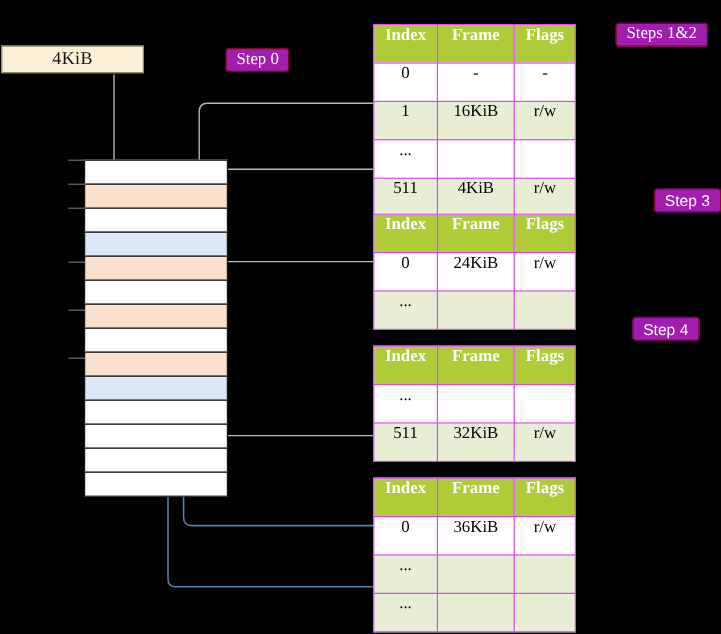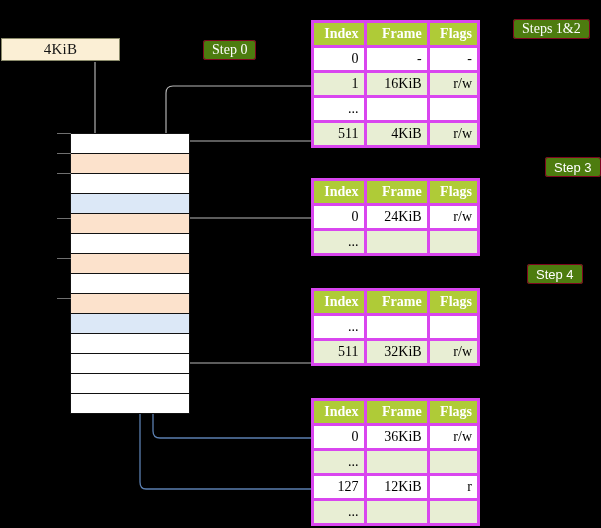--- a/index.html
+++ b/index.html
@@ -34,21 +34,21 @@
     border:1px solid #111;
     background:#ffffff;
   }
   .memrow.peach{background:#FCE2CC;}
   .memrow.blue{background:#DCE8F7;}
   .memtick{position:absolute;height:1px;background:#6f6f6f;}
 
   
   .badge{
     position:absolute;
-    background:#4d7c0f;
+    background:#a21caf;
     color:#fff;
     border-radius:3px;
     box-sizing:border-box;
     display:flex;align-items:center;justify-content:center;
     font-size:14px;
     padding:0 9px;
     height:20px;
     white-space:nowrap;
     box-shadow:0 0 0 1px #7d0520 inset;
   }
@@ -58,25 +58,25 @@
   .ptable{
     position:absolute;
     border-collapse:collapse;
     background:#fff;
     font-size:14px;
     box-sizing:border-box;
     border:1px solid #98b02c;
   }
   .ptable td,.ptable th{
     box-sizing:border-box;
-    border:3px solid #d946ef;
-    padding:1px 5px 2px 5px;
+    border:1px solid #d946ef;
+    padding:1px 5px 14px 5px;
     height:25px;
     vertical-align:middle;
-    text-align:right;
+    text-align:center;
     font-weight:normal;
     overflow:hidden;
     white-space:nowrap;
   }
   .ptable th{
     background:#AFCB37;
     color:#ffffff;
     font-weight:bold;
     height:25px;
     font-size:14px;
@@ -120,21 +120,21 @@
       <path d="M311,438 L160,438 Q153,438 153,431 L153,333" marker-end="url(#ah-blue)"></path>
 
       <path d="M311,489 L146,489 Q140,489 140,482 L140,214" marker-end="url(#ah-blue)"></path>
     </g>
   </svg>
 
   <div class="srcbox" style="left:1px;top:38px;width:119px;height:23px;">
     <span>4KiB</span>
   </div>
 
-  <div class="badge" style="left:203px;top:40px;">
+  <div class="badge" style="left:188px;top:40px;">
     <span>Step 0</span>
   </div>
   <div class="badge" style="left:513px;top:19px;">
     <span>Steps 1&amp;2</span>
   </div>
   <div class="badge sans" style="left:519px;top:157px;margin-left:26px;">
     <span>Step 3</span>
   </div>
   <div class="badge sans" style="left:527px;top:264px;">
     <span>Step 4</span>
@@ -252,25 +252,20 @@
         <tr>
           <td class="c-index">0</td>
           <td class="c-frame">36KiB</td>
           <td class="c-flags">r/w</td>
         </tr>
         <tr class="alt">
           <td class="c-index">...</td>
           <td class="c-frame"></td>
           <td class="c-flags"></td>
         </tr>
-        <tr>
-          <td class="c-index">127</td>
-          <td class="c-frame">12KiB</td>
-          <td class="c-flags">r</td>
-        </tr>
         <tr class="alt">
           <td class="c-index">...</td>
           <td class="c-frame"></td>
           <td class="c-flags"></td>
         </tr>
       </tbody>
     </table>
 
 </div>
 

